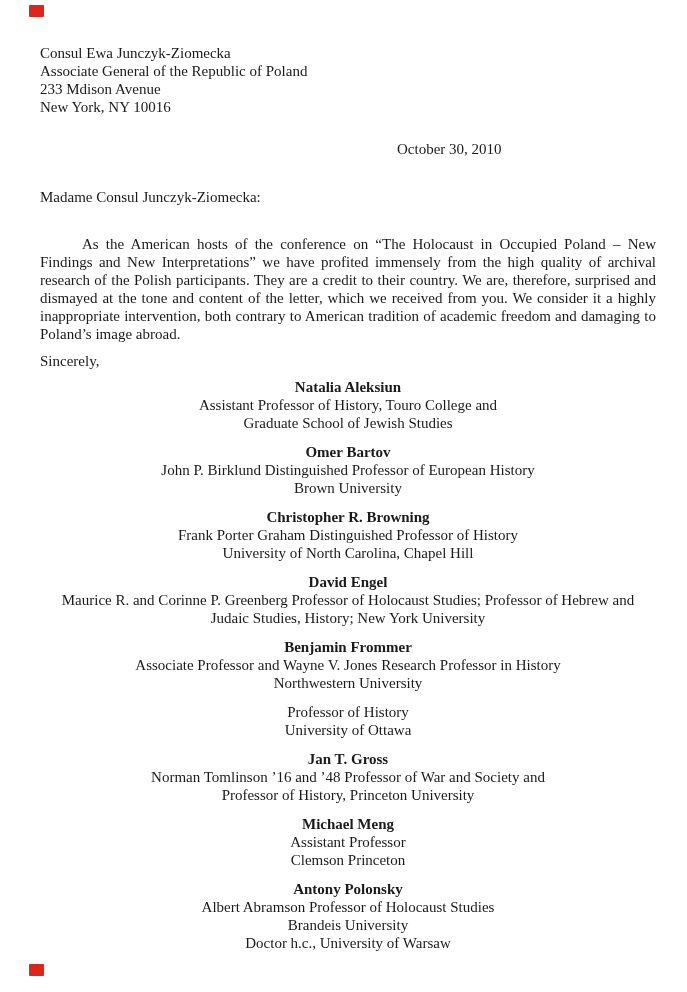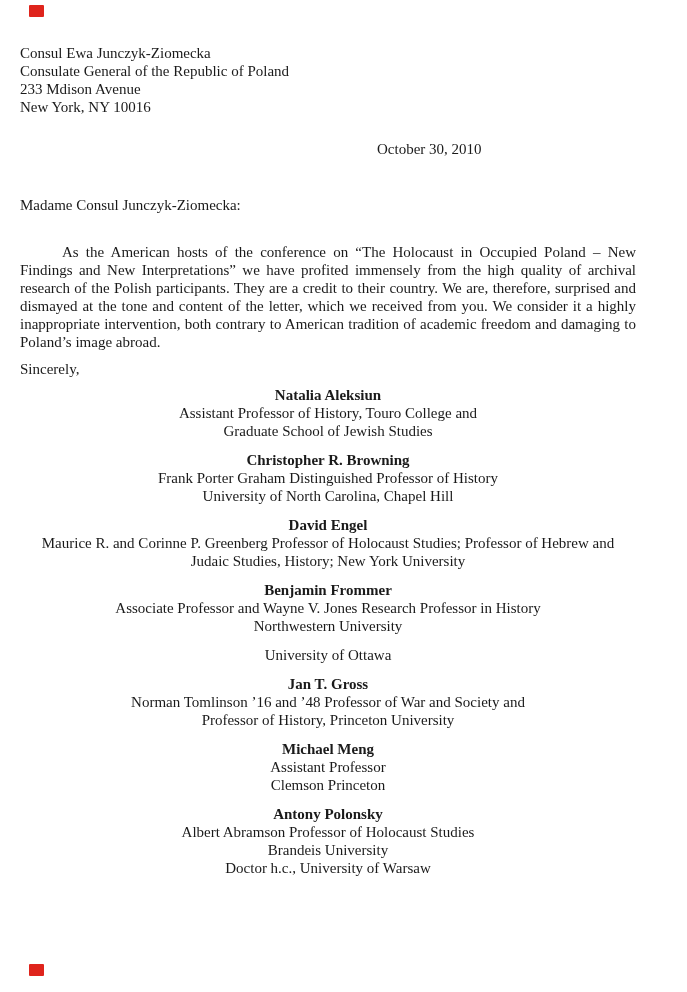--- a/index.html
+++ b/index.html
@@ -23,36 +23,36 @@
   .marker {
     position: absolute;
     width: 15px;
     height: 12px;
     border-radius: 1px;
   }
   .marker-top    { left: 29px; top: 5px; }
   .marker-bottom { left: 29px; top: 964px; }
   .content {
     position: absolute;
-    left: 20px;
+    left: 40px;
     top: 44px;
     width: 616px;
   }
   .content div, .content p {
     font-size: 15px;
     line-height: 18px;
   }
   .recipient div { white-space: nowrap; }
   .date-line {
     padding-left: 357px;
     white-space: nowrap;
     margin-top: 24px;
   }
   .salutation {
-    margin-top: 38px;
+    margin-top: 30px;
     white-space: nowrap;
   }
   .body-par {
     margin: 29px 0 0 0;
     text-align: justify;
     text-indent: 42px;
   }
   .closing {
     margin-top: 9px;
     white-space: nowrap;
@@ -66,21 +66,21 @@
 <body style="background: rgb(255, 255, 255); color: rgb(26, 26, 26);">
 
 <div class="page">
   <div class="marker marker-top" style="background: rgb(223, 36, 28);"></div>
   <div class="marker marker-bottom" style="background: rgb(223, 36, 28);"></div>
 
   <div class="content">
 
     <div class="recipient">
       <div>Consul Ewa Junczyk-Ziomecka</div>
-      <div>Consulate General of the Republic of Poland</div>
+      <div>Associate General of the Republic of Poland</div>
       <div>233 Mdison Avenue</div>
       <div>New York, NY 10016</div>
     </div>
 
     <div class="date-line">October 30, 2010</div>
 
     <div class="salutation">Madame Consul Junczyk-Ziomecka:</div>
 
     <p class="body-par">As the American hosts of the conference on “The Holocaust in Occupied Poland – New Findings and New Interpretations” we have profited immensely from the high quality of archival research of the Polish participants. They are a credit to their country. We are, therefore, surprised and dismayed at the tone and content of the letter, which we received from you. We consider it a highly inappropriate intervention, both contrary to American tradition of academic freedom and damaging to Poland’s image abroad.</p>
 
@@ -88,20 +88,27 @@
 
     <div class="signatories">
   <div class="sig-block">
     <div class="sig-name">Natalia Aleksiun</div>
     <div class="sig-lines">
             <div class="sig-line">Assistant Professor of History, Touro College and</div>
             <div class="sig-line">Graduate School of Jewish Studies</div>
           </div>
   </div>
 
+  <div class="sig-block">
+    <div class="sig-name">Omer Bartov</div>
+    <div class="sig-lines">
+            <div class="sig-line">John P. Birklund Distinguished Professor of European History</div>
+            <div class="sig-line">Brown University</div>
+          </div>
+  </div>
 
   <div class="sig-block">
     <div class="sig-name">Christopher R. Browning</div>
     <div class="sig-lines">
             <div class="sig-line">Frank Porter Graham Distinguished Professor of History</div>
             <div class="sig-line">University of North Carolina, Chapel Hill</div>
           </div>
   </div>
 
   <div class="sig-block">
@@ -115,20 +122,21 @@
   <div class="sig-block">
     <div class="sig-name">Benjamin Frommer</div>
     <div class="sig-lines">
             <div class="sig-line">Associate Professor and Wayne V. Jones Research Professor in History</div>
             <div class="sig-line">Northwestern University</div>
           </div>
   </div>
 
   <div class="sig-block">
     <div class="sig-lines">
+            <div class="sig-line">Professor of History</div>
             <div class="sig-line">University of Ottawa</div>
           </div>
   </div>
 
   <div class="sig-block">
     <div class="sig-name">Jan T. Gross</div>
     <div class="sig-lines">
             <div class="sig-line">Norman Tomlinson ’16 and ’48 Professor of War and Society and</div>
             <div class="sig-line">Professor of History, Princeton University</div>
           </div>

